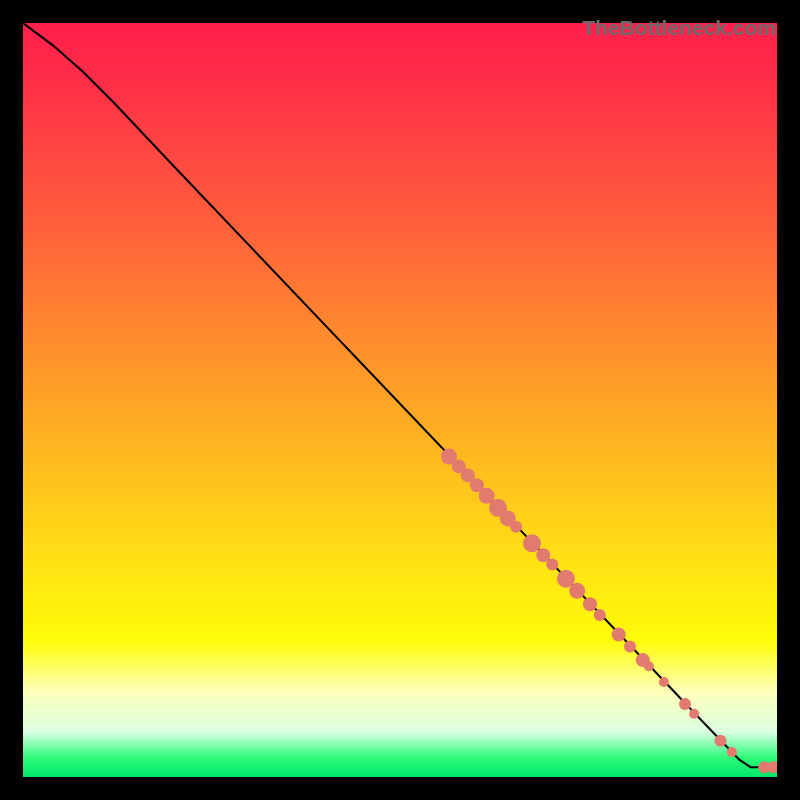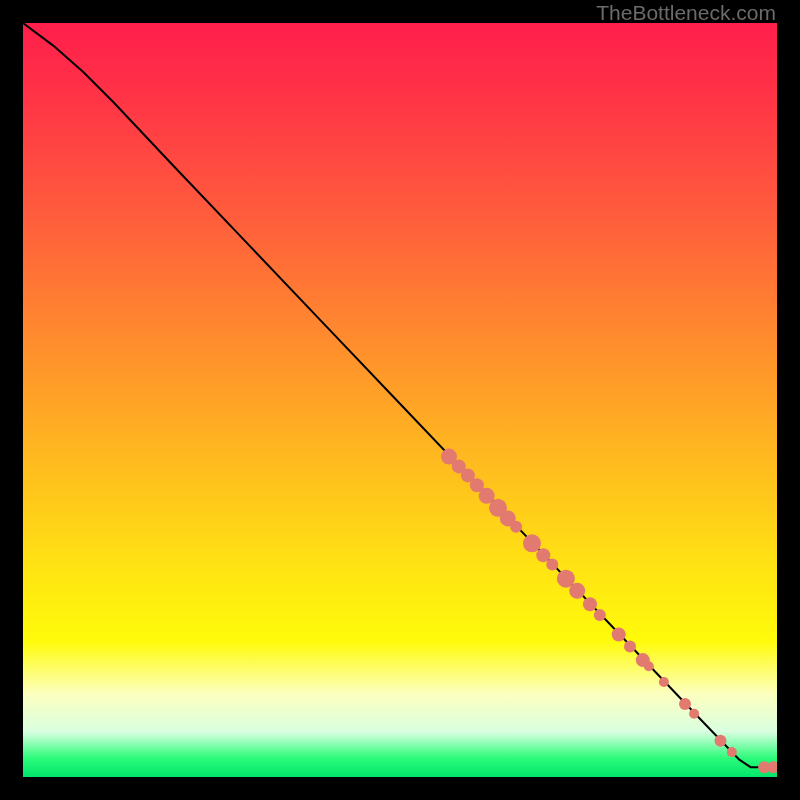--- a/index.html
+++ b/index.html
@@ -37,25 +37,25 @@
     );
   }
   svg.plot {
     position: absolute;
     inset: 0;
     width: 754px;
     height: 754px;
   }
   .attribution {
     position: absolute;
-    top: 1px;
+    top: 16px;
     right: 24px;
     color: #6b6b6b;
     font-size: 21px;
-    font-weight: 400;
+    font-weight: 700;
     letter-spacing: 0px;
   }
 </style>
 </head>
 <body>
 
 <div class="frame">
   <div class="gradient"></div>
   <svg class="plot" viewBox="0 0 754 754">
     <path id="curve-path" fill="none" stroke="#000000" stroke-width="2" d="M0.0 0.0 L30.2 22.6 L60.3 49.0 L90.5 79.2 L150.8 143.3 L226.2 222.4 L301.6 301.6 L377.0 380.8 L452.4 459.9 L527.8 539.1 L603.2 618.3 L678.6 697.5 L716.3 736.7 L727.6 744.2 L754.0 744.2 "></path>

